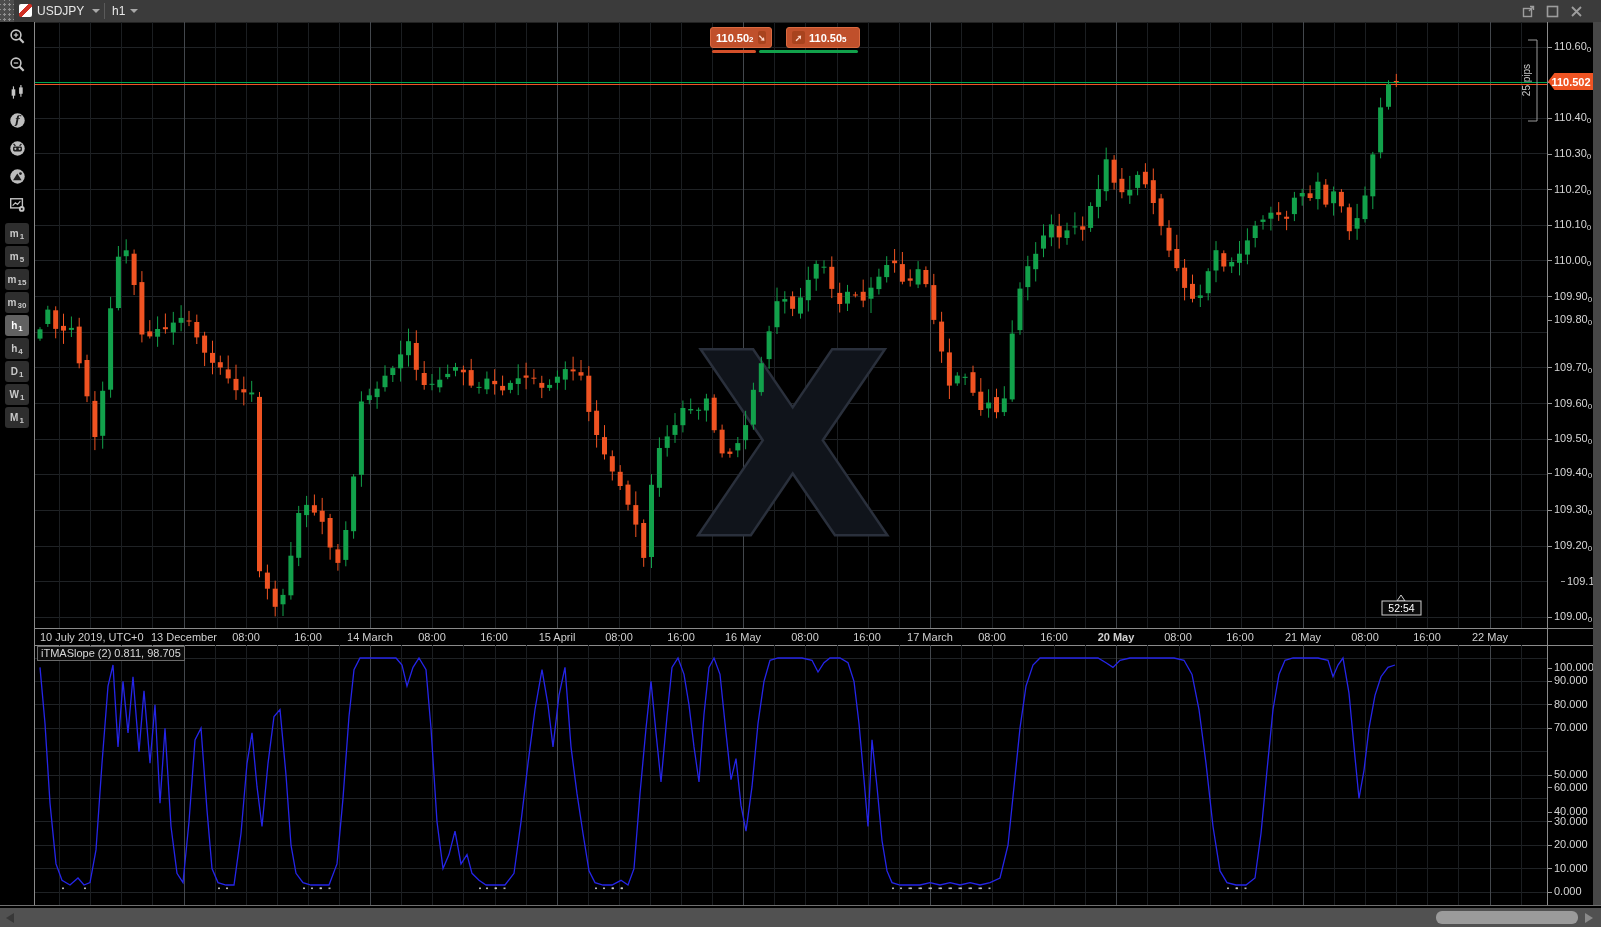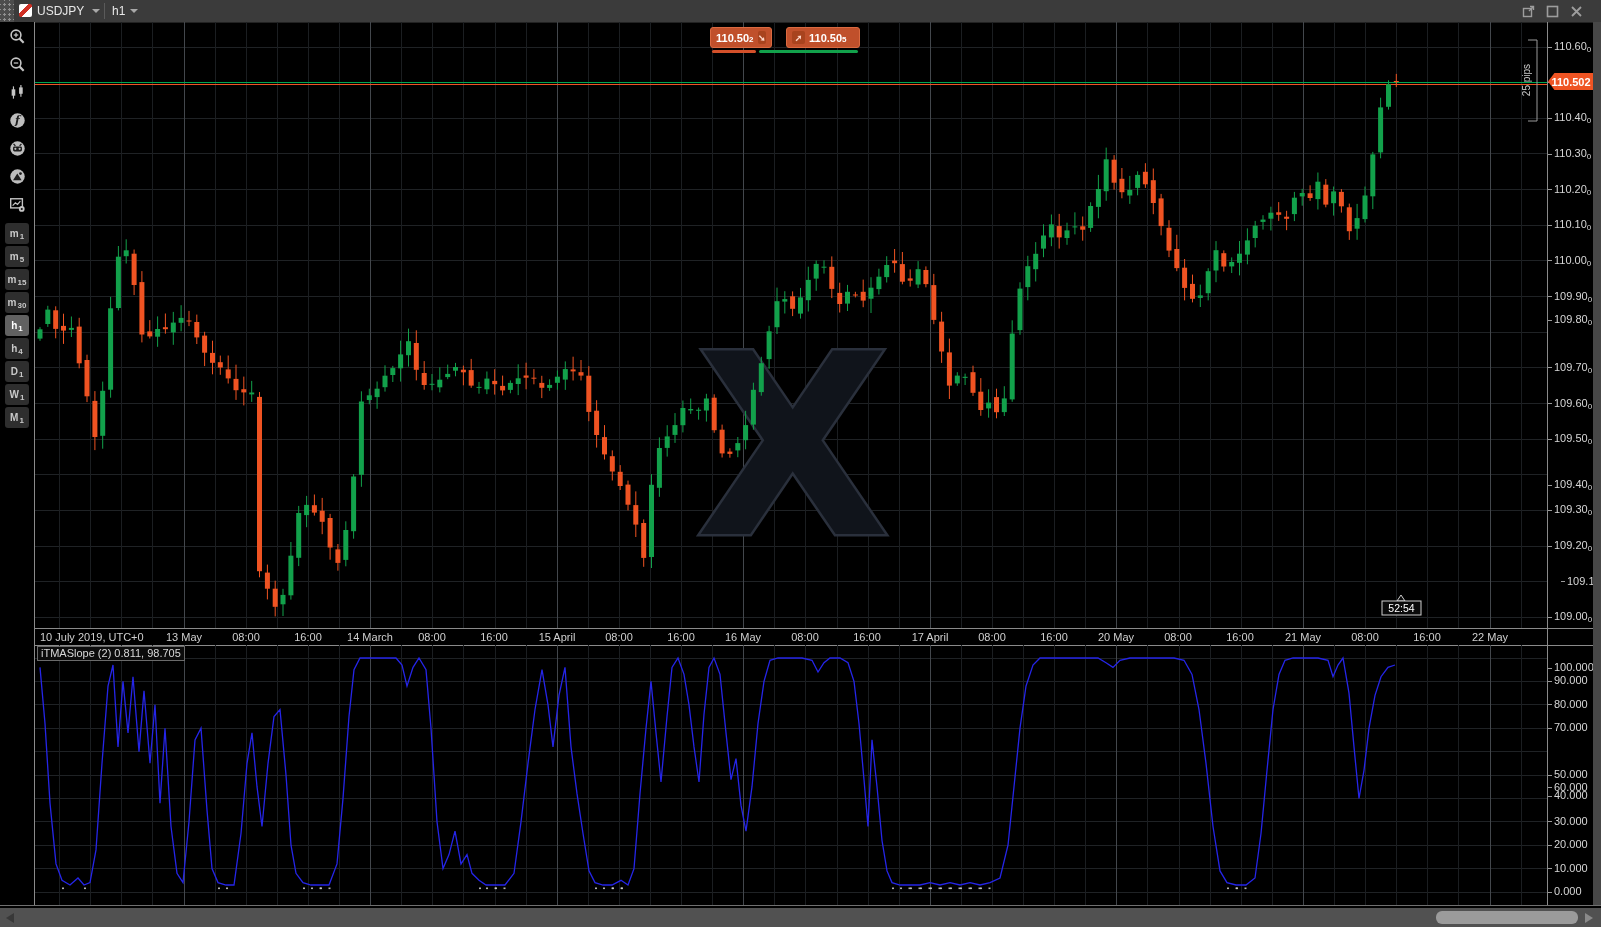--- a/index.html
+++ b/index.html
@@ -624,46 +624,46 @@
     <div class="ax-tick" style="top: 89.3px;"><span class="dash"></span>110.40<span class="subd">0</span></div>
     <div class="ax-tick" style="top: 124.95px;"><span class="dash"></span>110.30<span class="subd">0</span></div>
     <div class="ax-tick" style="top: 160.6px;"><span class="dash"></span>110.20<span class="subd">0</span></div>
     <div class="ax-tick" style="top: 196.25px;"><span class="dash"></span>110.10<span class="subd">0</span></div>
     <div class="ax-tick" style="top: 231.9px;"><span class="dash"></span>110.00<span class="subd">0</span></div>
     <div class="ax-tick" style="top: 267.55px;"><span class="dash"></span>109.90<span class="subd">0</span></div>
     <div class="ax-tick" style="top: 291px;"><span class="dash"></span>109.80<span class="subd">0</span></div>
     <div class="ax-tick" style="top: 338.85px;"><span class="dash"></span>109.70<span class="subd">0</span></div>
     <div class="ax-tick" style="top: 374.5px; text-align: center;"><span class="dash"></span>109.60<span class="subd">0</span></div>
     <div class="ax-tick" style="top: 410.15px;"><span class="dash"></span>109.50<span class="subd">0</span></div>
-    <div class="ax-tick" style="top: 456px;"><span class="dash"></span>109.40<span class="subd">0</span></div>
+    <div class="ax-tick" style="top: 444px;"><span class="dash"></span>109.40<span class="subd">0</span></div>
     <div class="ax-tick" style="top: 481.45px;"><span class="dash"></span>109.30<span class="subd">0</span></div>
     <div class="ax-tick" style="top: 517.1px;"><span class="dash"></span>109.20<span class="subd">0</span></div>
     <div class="ax-tick" style="top: 552.75px; margin-left: 13px;"><span class="dash"></span>109.10<span class="subd">0</span></div>
     <div class="ax-tick" style="top: 588.4px;"><span class="dash"></span>109.00<span class="subd">0</span></div>
   </div>
 <div id="price-tag" class="abs">110.502</div>
 
 <div id="time-axis" class="abs" style="left:35px;top:629px;width:1558px;height:16px;">
     <div class="t-label left" style="left: 5px;">10 July 2019, UTC+0</div>
-    <div class="t-label" style="left: 149px;">13 May</div>
+    <div class="t-label" style="left: 149px;">13 December</div>
     <div class="t-label" style="left: 211px;">08:00</div>
     <div class="t-label" style="left: 273px;">16:00</div>
     <div class="t-label" style="left: 335px;">14 March</div>
     <div class="t-label" style="left: 397px;">08:00</div>
     <div class="t-label" style="left: 459px;">16:00</div>
     <div class="t-label" style="left: 522px;">15 April</div>
     <div class="t-label" style="left: 584px;">08:00</div>
     <div class="t-label" style="left: 646px;">16:00</div>
     <div class="t-label" style="left: 708px;">16 May</div>
     <div class="t-label" style="left: 770px;">08:00</div>
     <div class="t-label" style="left: 832px;">16:00</div>
-    <div class="t-label" style="left: 895px;">17 April</div>
+    <div class="t-label" style="left: 895px;">17 March</div>
     <div class="t-label" style="left: 957px;">08:00</div>
     <div class="t-label" style="left: 1019px;">16:00</div>
-    <div class="t-label" style="left: 1081px;">20 May</div>
+    <div class="t-label" style="left: 1081px; font-weight: bold;">20 May</div>
     <div class="t-label" style="left: 1143px;">08:00</div>
     <div class="t-label" style="left: 1205px;">16:00</div>
     <div class="t-label" style="left: 1268px;">21 May</div>
     <div class="t-label" style="left: 1330px;">08:00</div>
     <div class="t-label" style="left: 1392px;">16:00</div>
     <div class="t-label" style="left: 1455px;">22 May</div>
   </div>
 
 <div id="ind-chart" class="abs" style="left:35px;top:645px;width:1512px;height:260px;"><svg width="1512" height="260">
       <line x1="0" y1="13.0" x2="1512" y2="13.0" stroke="#1f2225" shape-rendering="crispEdges"></line>
@@ -771,21 +771,21 @@
       <polyline points="5.0,22.4 10.0,78.5 15.0,158.1 21.0,218.9 27.0,235.3 35.0,240.0 43.0,233.0 49.0,240.0 55.0,237.6 61.0,204.9 67.0,118.3 73.0,41.1 78.0,20.0 83.0,101.9 88.0,36.4 93.0,87.9 98.0,31.7 104.0,106.6 109.0,45.8 115.0,118.3 120.0,59.8 125.0,158.1 130.0,83.2 136.0,181.5 142.0,228.3 148.0,237.6 154.0,176.8 160.0,94.9 166.0,83.2 172.0,165.1 177.0,223.6 183.0,237.6 191.0,240.0 199.0,240.0 206.0,188.5 212.0,118.3 217.0,87.9 222.0,141.7 227.0,181.5 233.0,118.3 239.0,71.5 245.0,64.5 251.0,130.0 256.0,200.2 261.0,228.3 268.0,237.6 276.0,240.0 285.0,240.0 294.0,240.0 302.0,218.9 308.0,153.4 314.0,71.5 319.0,24.7 325.0,13.0 337.0,13.0 349.0,13.0 361.0,13.0 367.0,20.0 372.0,41.1 378.0,22.4 384.0,13.0 391.0,24.7 396.0,83.2 402.0,176.8 408.0,223.6 414.0,209.6 420.0,186.2 426.0,218.9 432.0,209.6 437.0,228.3 444.0,235.3 451.0,240.0 460.0,240.0 470.0,240.0 479.0,228.3 486.0,176.8 493.0,118.3 500.0,64.5 507.0,24.7 513.0,59.8 518.0,101.9 524.0,50.4 530.0,22.4 536.0,101.9 542.0,148.7 548.0,188.5 554.0,225.9 560.0,237.6 568.0,240.0 577.0,240.0 586.0,235.3 593.0,240.0 599.0,223.6 605.0,148.7 611.0,83.2 616.0,36.4 621.0,87.9 626.0,137.0 632.0,71.5 637.0,22.4 643.0,13.0 649.0,29.4 654.0,59.8 659.0,101.9 664.0,137.0 669.0,69.2 674.0,22.4 679.0,13.0 685.0,29.4 691.0,87.9 696.0,134.7 701.0,113.6 706.0,160.4 711.0,186.2 717.0,141.7 723.0,78.5 729.0,36.4 735.0,15.3 743.0,13.0 755.0,13.0 767.0,13.0 777.0,15.3 783.0,27.0 789.0,17.7 795.0,13.0 805.0,13.0 813.0,17.7 819.0,36.4 824.0,78.5 829.0,134.7 833.0,181.5 837.0,94.9 842.0,141.7 847.0,195.5 852.0,225.9 857.0,237.6 865.0,240.0 875.0,240.0 885.0,240.0 895.0,237.6 905.0,240.0 915.0,237.6 925.0,240.0 935.0,237.6 945.0,240.0 955.0,237.6 965.0,233.0 973.0,200.2 979.0,141.7 985.0,83.2 991.0,41.1 998.0,20.0 1005.0,13.0 1020.0,13.0 1035.0,13.0 1050.0,13.0 1063.0,13.0 1071.0,17.7 1078.0,22.4 1085.0,15.3 1095.0,13.0 1110.0,13.0 1125.0,13.0 1139.0,13.0 1149.0,15.3 1157.0,29.4 1164.0,64.5 1171.0,118.3 1178.0,181.5 1185.0,225.9 1192.0,237.6 1201.0,240.0 1211.0,240.0 1220.0,233.0 1226.0,188.5 1232.0,125.3 1238.0,64.5 1244.0,29.4 1250.0,15.3 1258.0,13.0 1270.0,13.0 1283.0,13.0 1293.0,15.3 1298.0,31.7 1303.0,20.0 1308.0,13.0 1314.0,48.1 1319.0,101.9 1324.0,153.4 1329.0,125.3 1334.0,83.2 1340.0,50.4 1346.0,31.7 1353.0,22.4 1360.0,20.0" fill="none" stroke="#2525e8" stroke-width="1.3"></polyline>
     </svg></div>
 <div id="ind-label" class="abs">iTMASlope (2) 0.811, 98.705</div>
 <div id="ind-axis" class="abs" style="left:1548px;top:645px;width:45px;height:260px;">
     <div class="ax-tick" style="top: 16px;"><span class="dash"></span>100.000</div>
     <div class="ax-tick" style="top: 29.4px;"><span class="dash"></span>90.000</div>
     <div class="ax-tick" style="top: 52.8px;"><span class="dash"></span>80.000</div>
     <div class="ax-tick" style="top: 76.2px;"><span class="dash"></span>70.000</div>
     <div class="ax-tick" style="top: 99.6px; margin-top: 36px;"><span class="dash"></span>60.000</div>
     <div class="ax-tick" style="top: 123px;"><span class="dash"></span>50.000</div>
-    <div class="ax-tick" style="top: 144px;"><span class="dash"></span>40.000</div>
+    <div class="ax-tick" style="top: 160px;"><span class="dash"></span>40.000</div>
     <div class="ax-tick" style="top: 169.8px;"><span class="dash"></span>30.000</div>
     <div class="ax-tick" style="top: 193.2px;"><span class="dash"></span>20.000</div>
     <div class="ax-tick" style="top: 216.6px;"><span class="dash"></span>10.000</div>
     <div class="ax-tick" style="top: 240px;"><span class="dash"></span>0.000</div>
   </div>
 
 <div id="vstrip" class="abs"></div>
 <div id="hscroll" class="abs">
   <div class="abs arr" style="left:6px;border-top:5px solid transparent;border-bottom:5px solid transparent;border-right:8px solid #383838;"></div>
   <div id="hthumb" class="abs"></div>

